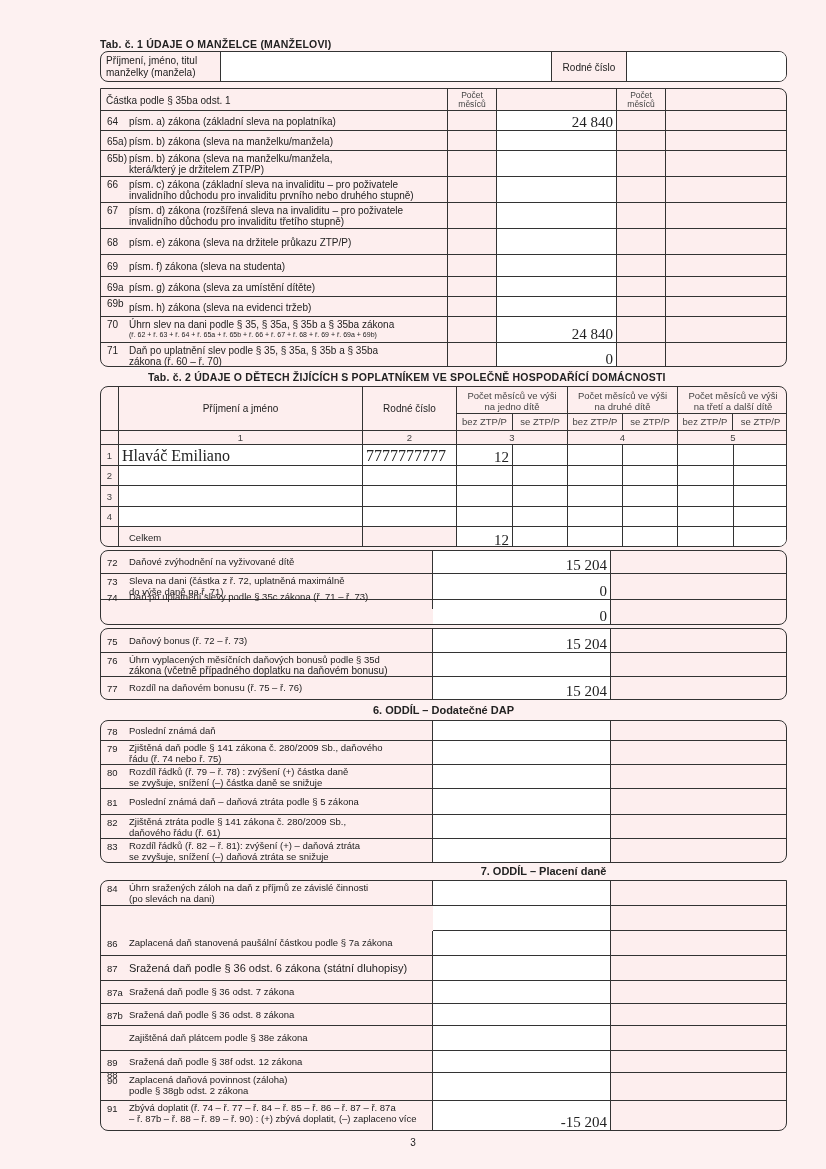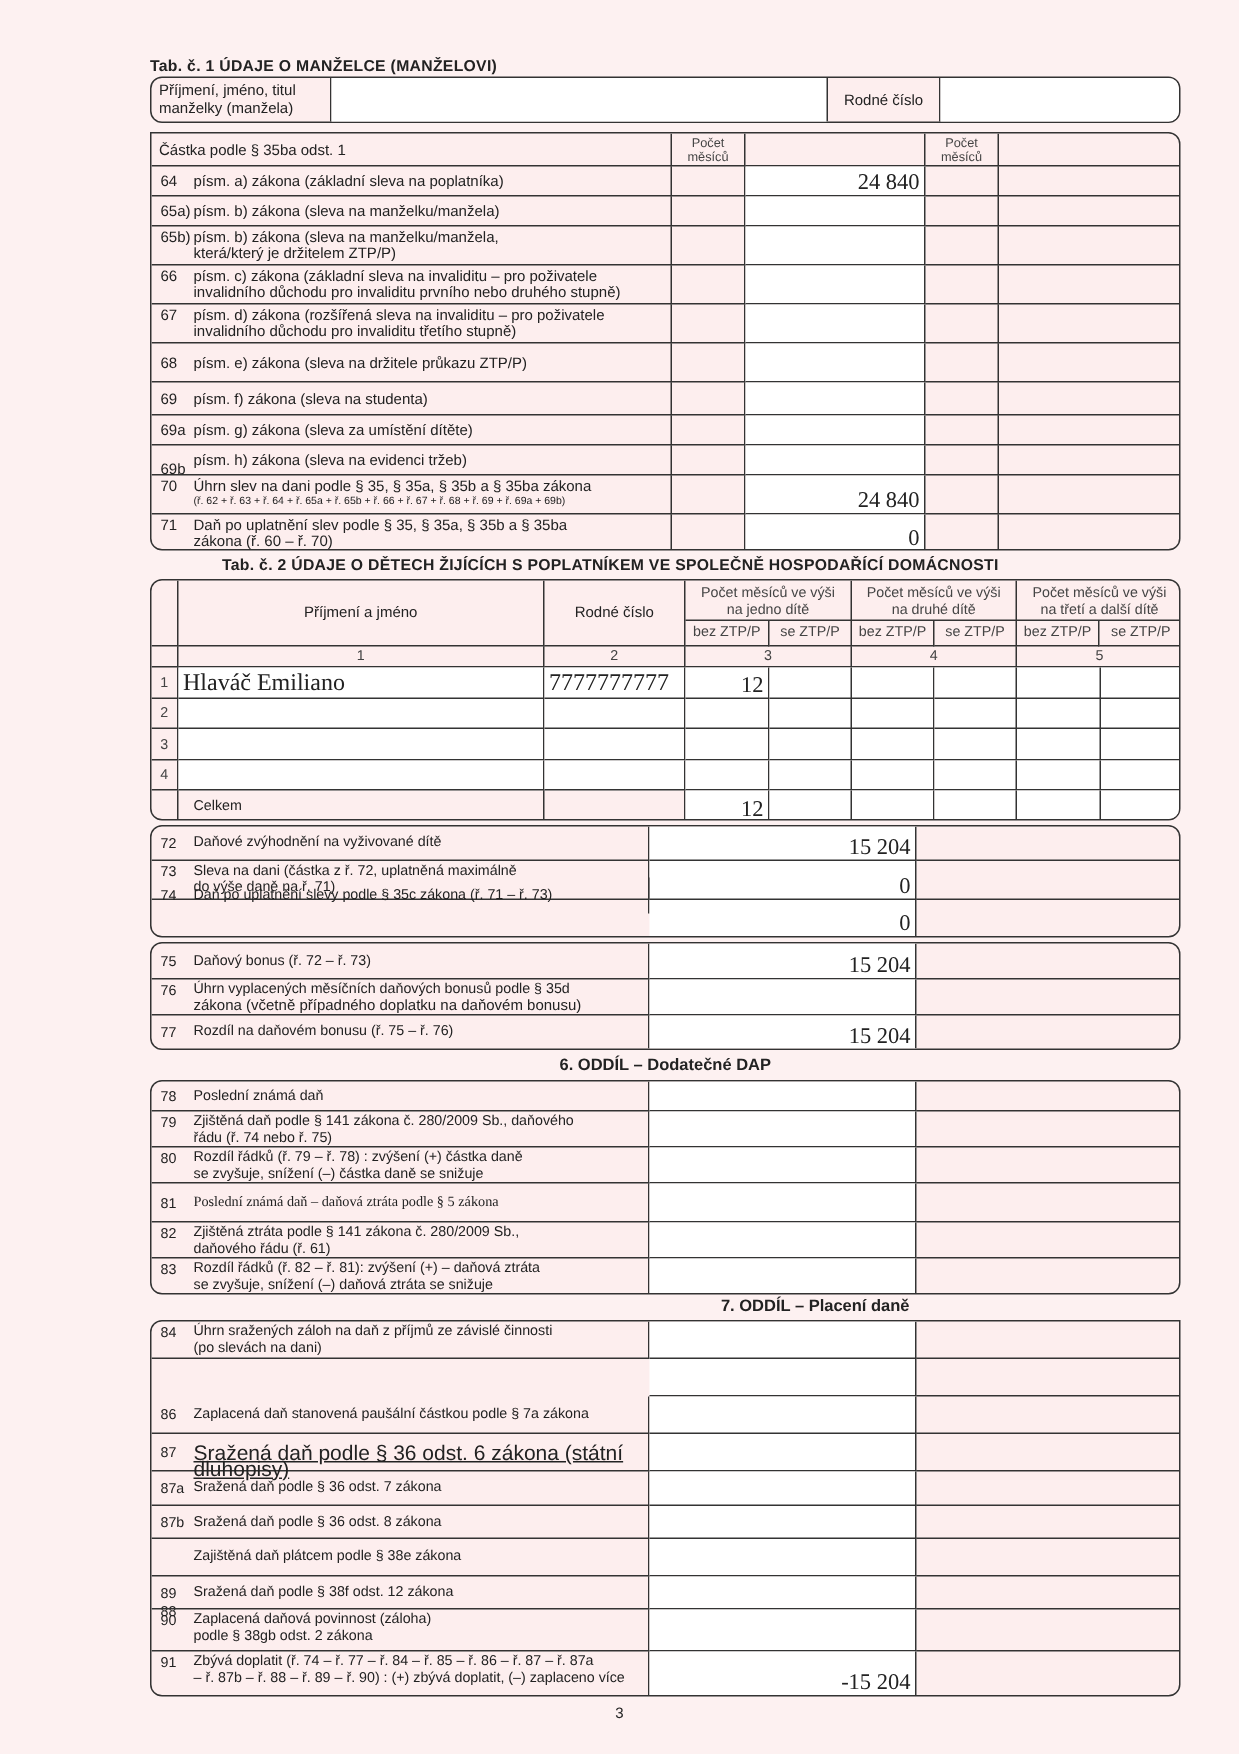--- a/index.html
+++ b/index.html
@@ -147,21 +147,21 @@
           <div class="lbl">písm. g) zákona (sleva za umístění dítěte)</div>
         </div>
       </div>
       <div class="cell " style="left: 347px; top: 188px; width: 49px; height: 20px;"></div>
       <div class="cell white" style="left: 396px; top: 188px; width: 120px; height: 20px;">
         <span class="val"></span>
       </div>
       <div class="cell " style="left: 516px; top: 188px; width: 49px; height: 20px;"></div>
       <div class="cell " style="left: 565px; top: 188px; width: 122px; height: 20px; border-right: none;"></div>
       <div class="cell" style="left: 0px; top: 208px; width: 347px; height: 20px;">
-        <span class="lbl hang" style="top: 11px;">69b</span>
+        <span class="lbl hang" style="top: 1px;">69b</span>
         <div class="txt" style="top: 4.5px;">
           <div class="lbl">písm. h) zákona (sleva na evidenci tržeb)</div>
         </div>
       </div>
       <div class="cell " style="left: 347px; top: 208px; width: 49px; height: 20px;"></div>
       <div class="cell white" style="left: 396px; top: 208px; width: 120px; height: 20px;">
         <span class="val"></span>
       </div>
       <div class="cell " style="left: 516px; top: 208px; width: 49px; height: 20px;"></div>
       <div class="cell " style="left: 565px; top: 208px; width: 122px; height: 20px; border-right: none;"></div>
@@ -455,21 +455,21 @@
         <div class="lbl" style="font-size: 9.5px; line-height: 10.5px;">se zvyšuje, snížení (–) částka daně se snižuje</div>
       </div>
     </div>
     <div class="cell white" style="left: 332px; top: 44px; width: 178px; height: 24px;">
       <span class="val"></span>
     </div>
     <div class="cell" style="left: 510px; top: 44px; width: 177px; height: 24px; border-right: none;"></div>
     <div class="cell" style="left: 0px; top: 68px; width: 332px; height: 26px;">
       <span class="lbl hang" style="top: 7.5px; font-size: 9.5px;">81</span>
       <div class="txt" style="top: 7.5px; left: 28px;">
-        <div class="lbl" style="font-size: 9.5px; line-height: 10.5px; font-family: Liberation Serif, serif;">Poslední známá daň – daňová ztráta podle § 5 zákona</div>
+        <div class="lbl" style="font-size: 9.5px; line-height: 10.5px;">Poslední známá daň – daňová ztráta podle § 5 zákona</div>
       </div>
     </div>
     <div class="cell white" style="left: 332px; top: 68px; width: 178px; height: 26px;">
       <span class="val"></span>
     </div>
     <div class="cell" style="left: 510px; top: 68px; width: 177px; height: 26px; border-right: none;"></div>
     <div class="cell" style="left: 0px; top: 94px; width: 332px; height: 24px;">
       <span class="lbl hang" style="top: 2px; font-size: 9.5px;">82</span>
       <div class="txt" style="top: 2px; left: 28px;">
         <div class="lbl" style="font-size: 9.5px; line-height: 10.5px;">Zjištěná ztráta podle § 141 zákona č. 280/2009 Sb.,</div>
@@ -516,21 +516,21 @@
         <div class="lbl" style="font-size: 9.5px; line-height: 10.5px;">Zaplacená daň stanovená paušální částkou podle § 7a zákona</div>
       </div>
     </div>
     <div class="cell white" style="left: 332px; top: 50px; width: 178px; height: 25px;">
       <span class="val"></span>
     </div>
     <div class="cell" style="left: 510px; top: 50px; width: 177px; height: 25px; border-right: none;"></div>
     <div class="cell" style="left: 0px; top: 75px; width: 332px; height: 25px;">
       <span class="lbl hang" style="top: 7px; font-size: 9.5px;">87</span>
       <div class="txt" style="top: 7px; left: 28px;">
-        <div class="lbl" style="font-size: 14px; line-height: 10.5px; text-decoration: underline;">Sražená daň podle § 36 odst. 6 zákona (státní dluhopisy)</div>
+        <div class="lbl" style="font-size: 11px; line-height: 10.5px;">Sražená daň podle § 36 odst. 6 zákona (státní dluhopisy)</div>
       </div>
     </div>
     <div class="cell white" style="left: 332px; top: 75px; width: 178px; height: 25px;">
       <span class="val"></span>
     </div>
     <div class="cell" style="left: 510px; top: 75px; width: 177px; height: 25px; border-right: none;"></div>
     <div class="cell" style="left: 0px; top: 100px; width: 332px; height: 23px;">
       <span class="lbl hang" style="top: 6px; font-size: 9.5px;">87a</span>
       <div class="txt" style="top: 6px; left: 28px;">
         <div class="lbl" style="font-size: 9.5px; line-height: 10.5px;">Sražená daň podle § 36 odst. 7 zákona</div>

